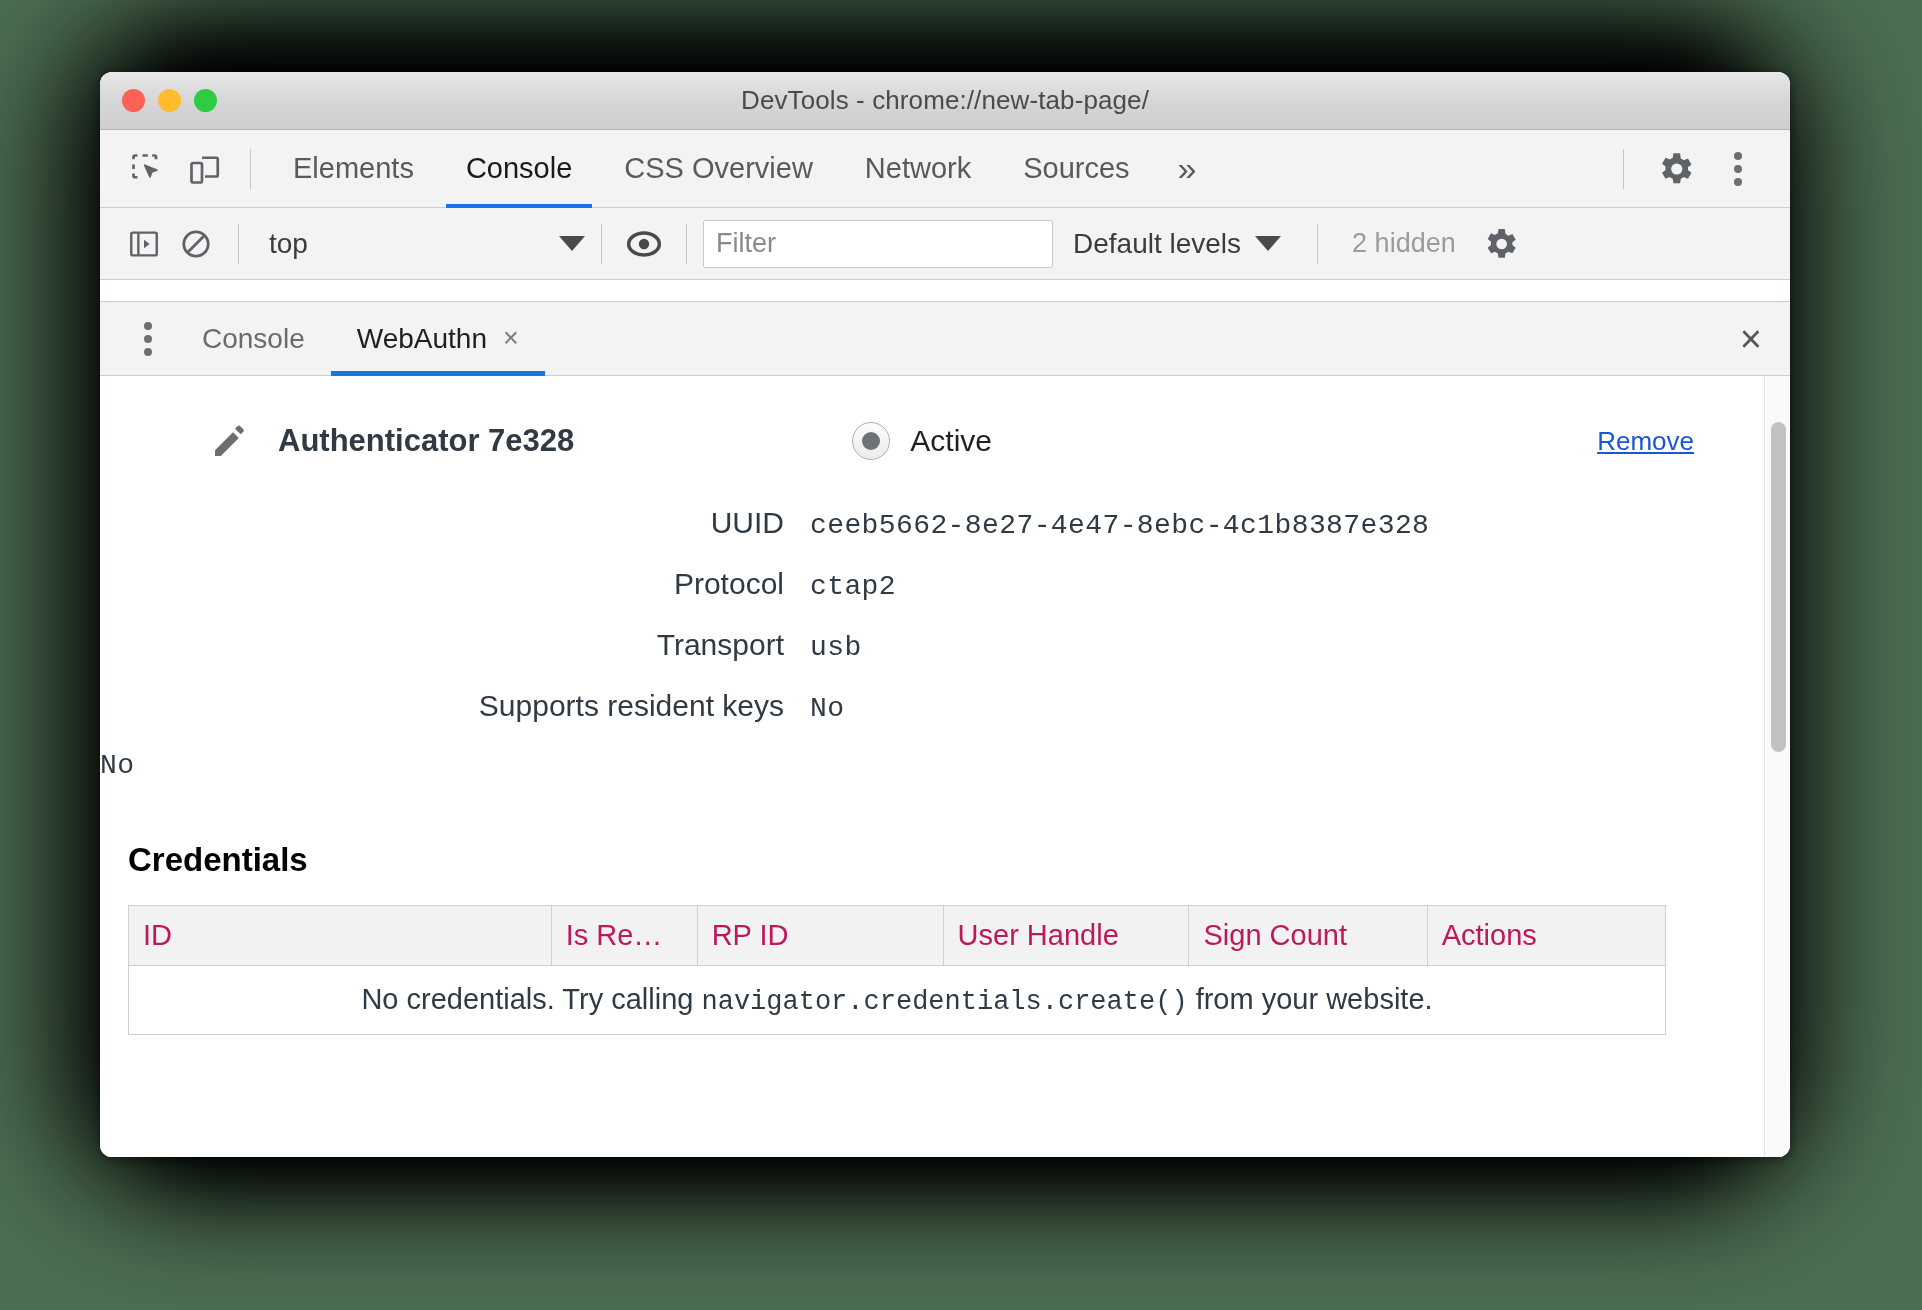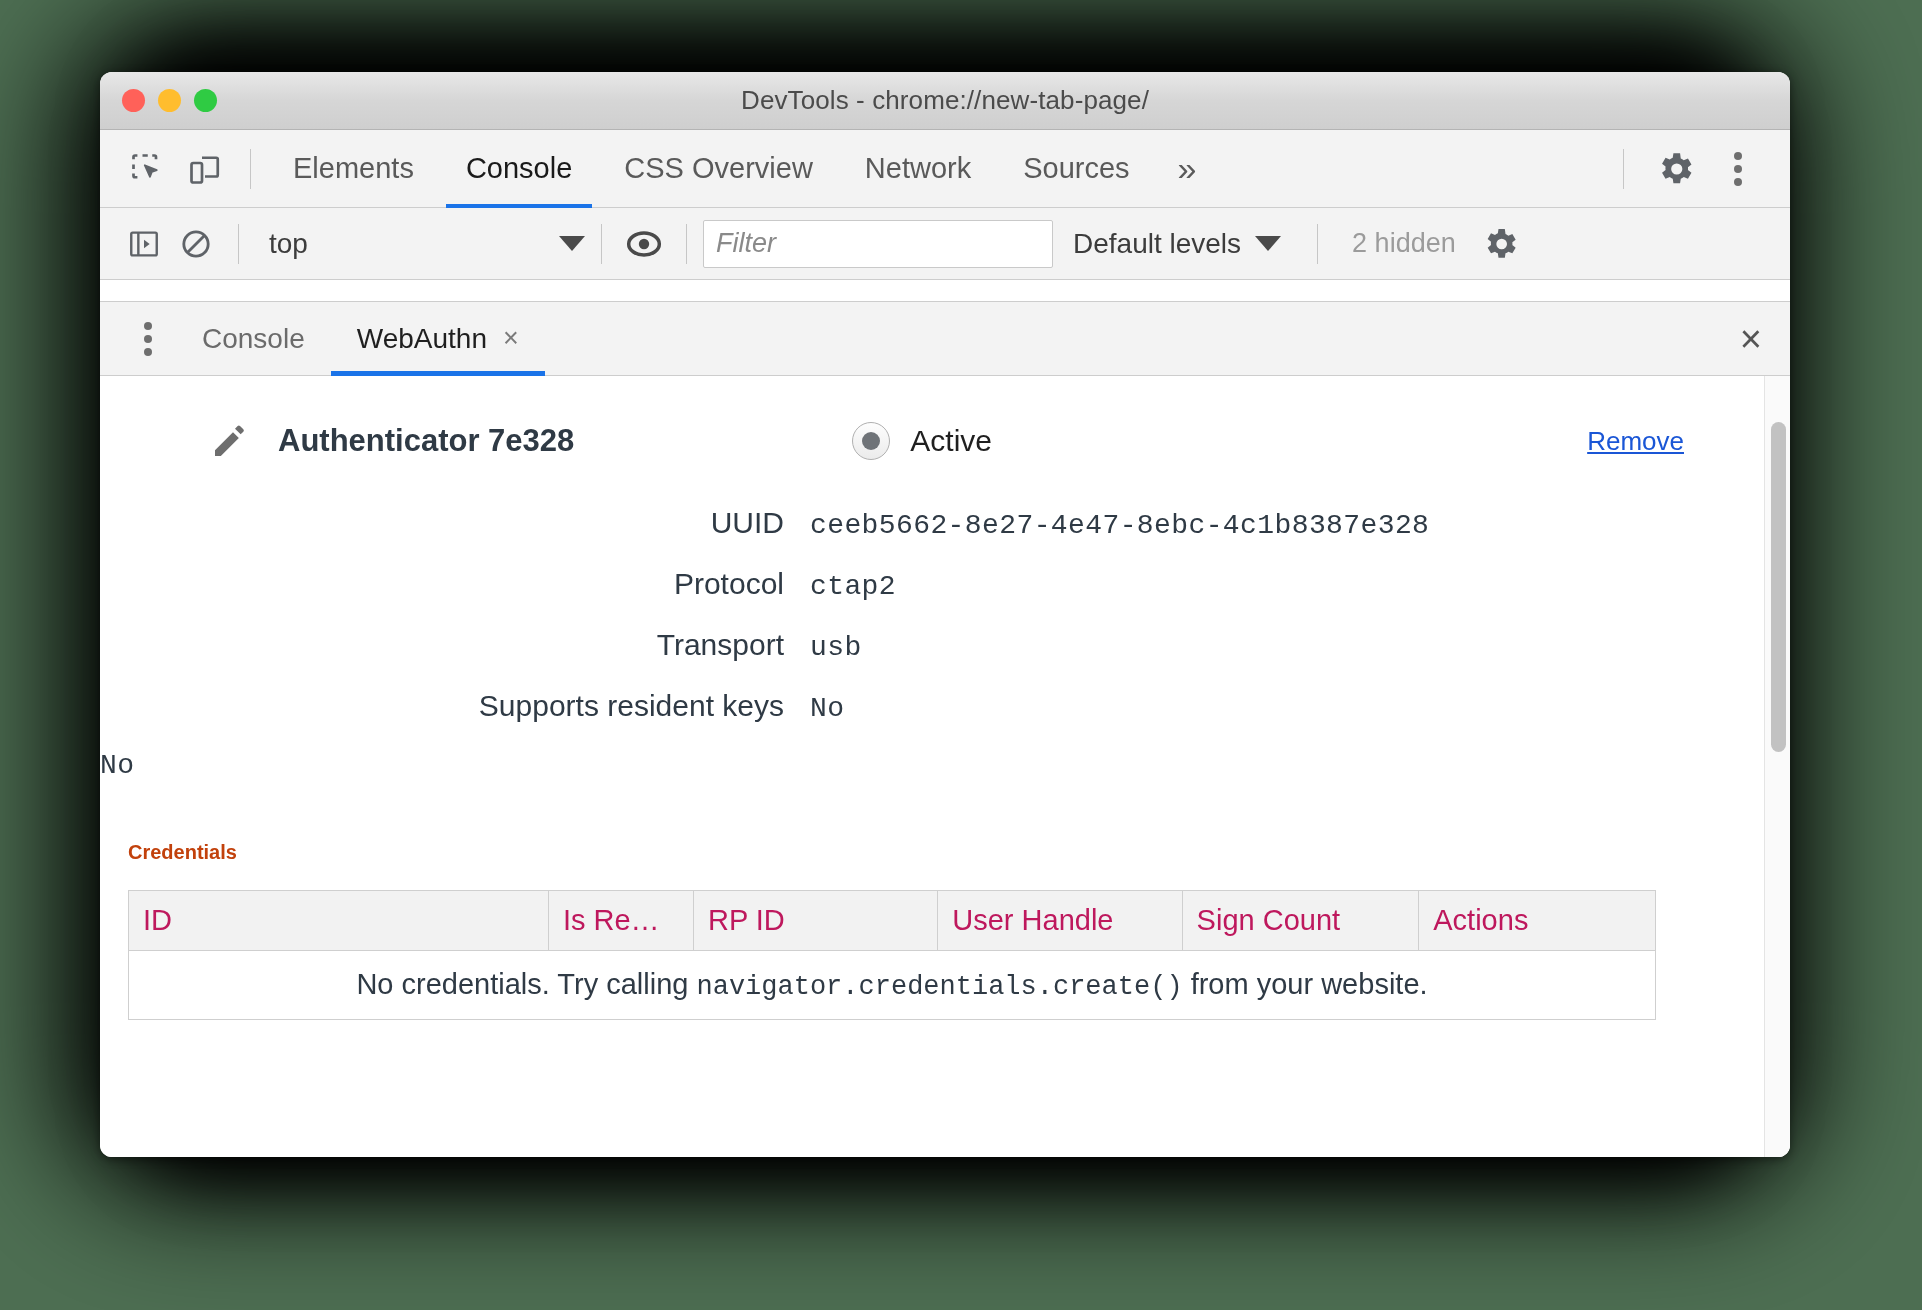--- a/index.html
+++ b/index.html
@@ -175,21 +175,20 @@
     width: 350px;
     height: 48px;
     border: 1px solid #c9c9c9;
     background: #fff;
     border-radius: 2px;
     padding: 4px 12px;
     font-size: 27px;
     color: #8a8a8a;
     font-family: "Liberation Sans", sans-serif;
     outline: none;
-    font-style: italic;
   }
   .filter-input::placeholder { color: #8a8a8a; opacity: 1; }
   .levels {
     display: flex;
     align-items: center;
     font-size: 28px;
     color: #3c3c3c;
     cursor: pointer;
     padding: 0 20px;
     white-space: nowrap;
@@ -266,21 +265,21 @@
     line-height: 1;
     font-weight: 300;
   }
 
   
   .content {
     position: relative;
     height: 860px;
     background: #fff;
     overflow: hidden;
-    padding: 0 16px 0 0;
+    padding: 0 6px 0 0;
   }
   .content-inner { padding: 26px 90px 0 0; }
 
   .auth-header {
     display: flex;
     align-items: center;
     padding-left: 156px;
     height: 78px;
   }
   .pencil { margin-left: -46px; margin-right: 28px; display:flex; }
@@ -340,23 +339,23 @@
   }
   .field-value {
     font-family: "Liberation Mono", monospace;
     font-size: 28px;
     color: #2f3a45;
     letter-spacing: 0.4px;
     white-space: nowrap;
   }
 
   .cred-heading {
-    font-size: 20px;
+    font-size: 33px;
     font-weight: bold;
-    color: #c2410c;
+    color: #000000;
     padding-left: 28px;
     margin-top: 60px;
     margin-bottom: 26px;
   }
 
   .cred-table {
     margin-left: 28px;
     margin-right: 28px;
     border: 1px solid #cfcfcf;
     border-collapse: collapse;

